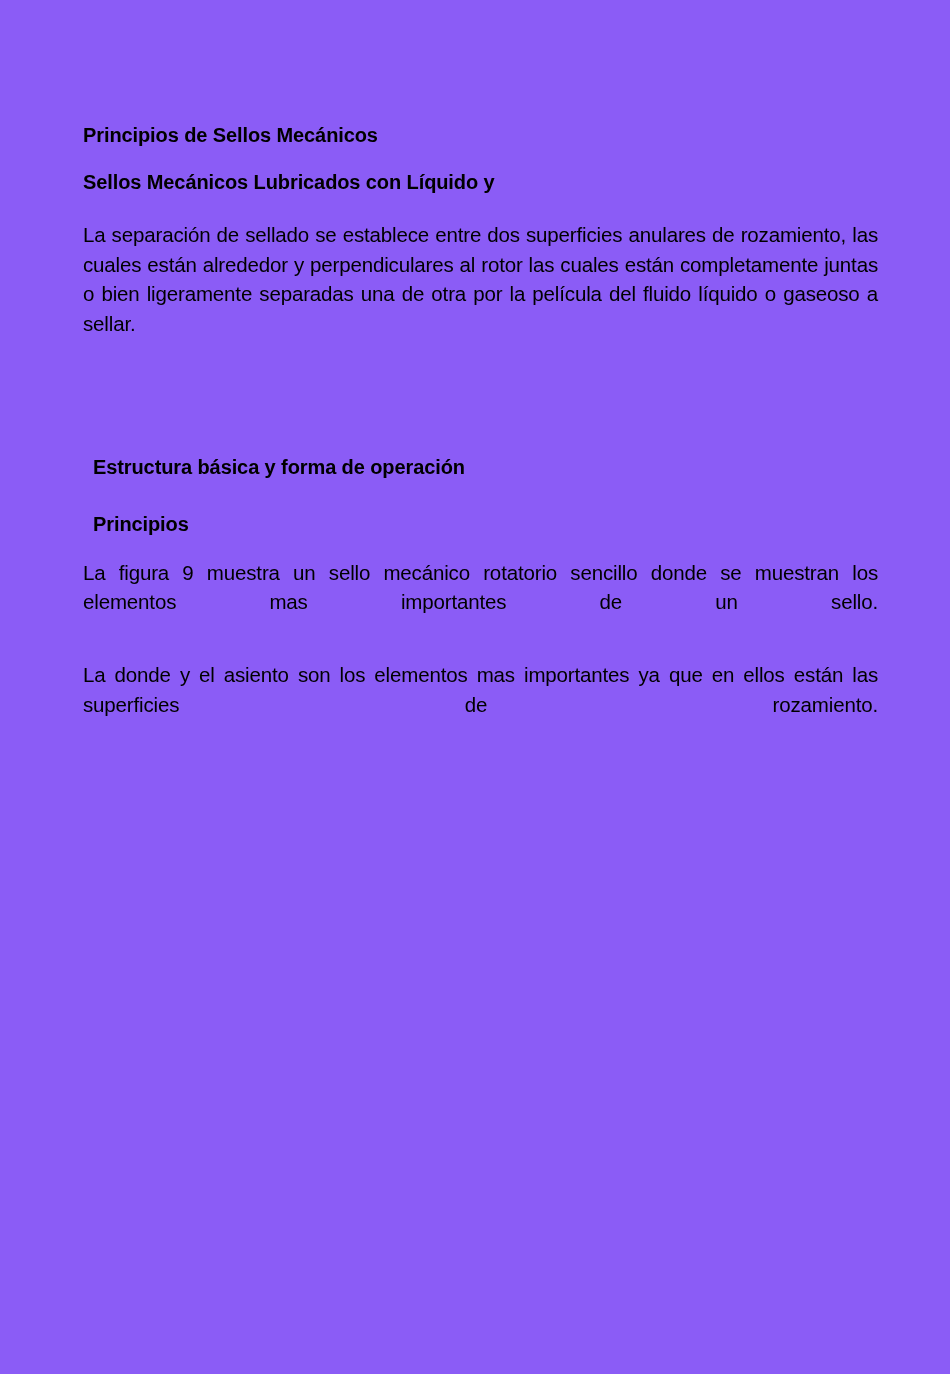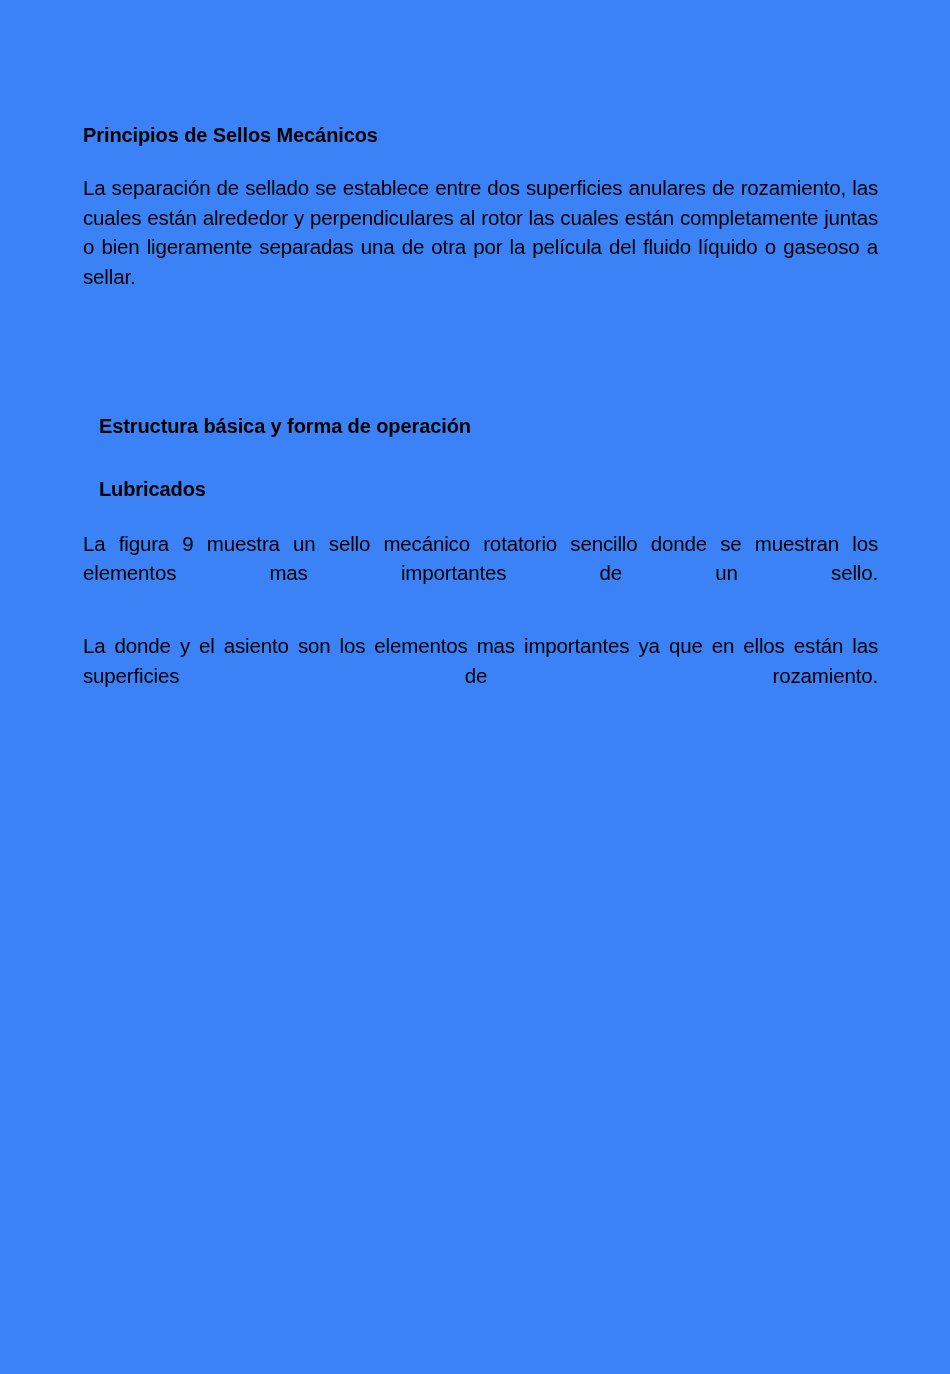--- a/index.html
+++ b/index.html
@@ -13,21 +13,21 @@
     font-family: "Liberation Sans", sans-serif;
     color: #000000;
     -webkit-font-smoothing: antialiased;
   }
 
   .page {
     position: relative;
     width: 950px;
     height: 1374px;
     margin: 0 auto;
-    background: #3b82f6;
+    background: #8b5cf6;
     box-sizing: border-box;
     overflow: hidden;
   }
 
   .content {
     position: absolute;
     left: 83px;
     top: 112px;
     width: 795px;
   }
@@ -43,21 +43,21 @@
   }
 
   .heading-group {
     margin: 0 0 14px 0;
   }
 
   .section-heading {
     font-size: 20px;
     font-weight: bold;
     line-height: 47px;
-    margin: 16px;
+    margin: 10px;
     letter-spacing: -0.1px;
   }
 
   .spacer-block {
     height: 52px;
   }
 
   
   .para {
     font-size: 20.5px;
@@ -82,31 +82,32 @@
   }
 </style>
 </head>
 <body>
 
 <div class="page">
   <div class="content">
 
     <div class="heading-group">
       <h1 class="heading">Principios de Sellos Mecánicos</h1>
+      <h1 class="heading">Sellos Mecánicos Lubricados con Líquido y</h1>
     </div>
 
 
 
     <p class="para">La separación de sellado se establece entre dos superficies anulares de rozamiento, las cuales están alrededor y perpendiculares al rotor las cuales están completamente juntas o bien ligeramente separadas una de otra por la película del fluido líquido o gaseoso a sellar.</p>
 
     <div class="spacer-block"></div>
 
     <h2 class="section-heading">Estructura básica y forma de operación</h2>
 
-    <h3 class="section-heading">Lubricados</h3>
+    <h3 class="section-heading">Principios</h3>
 
     <p class="para">La figura 9 muestra un sello mecánico rotatorio sencillo donde se muestran los elementos mas importantes de un sello.</p>
 
     <p class="para">La donde y el asiento son los elementos mas importantes ya que en ellos están las superficies de rozamiento.</p>
 
 
   </div>
 </div>
 
 </body></html>

